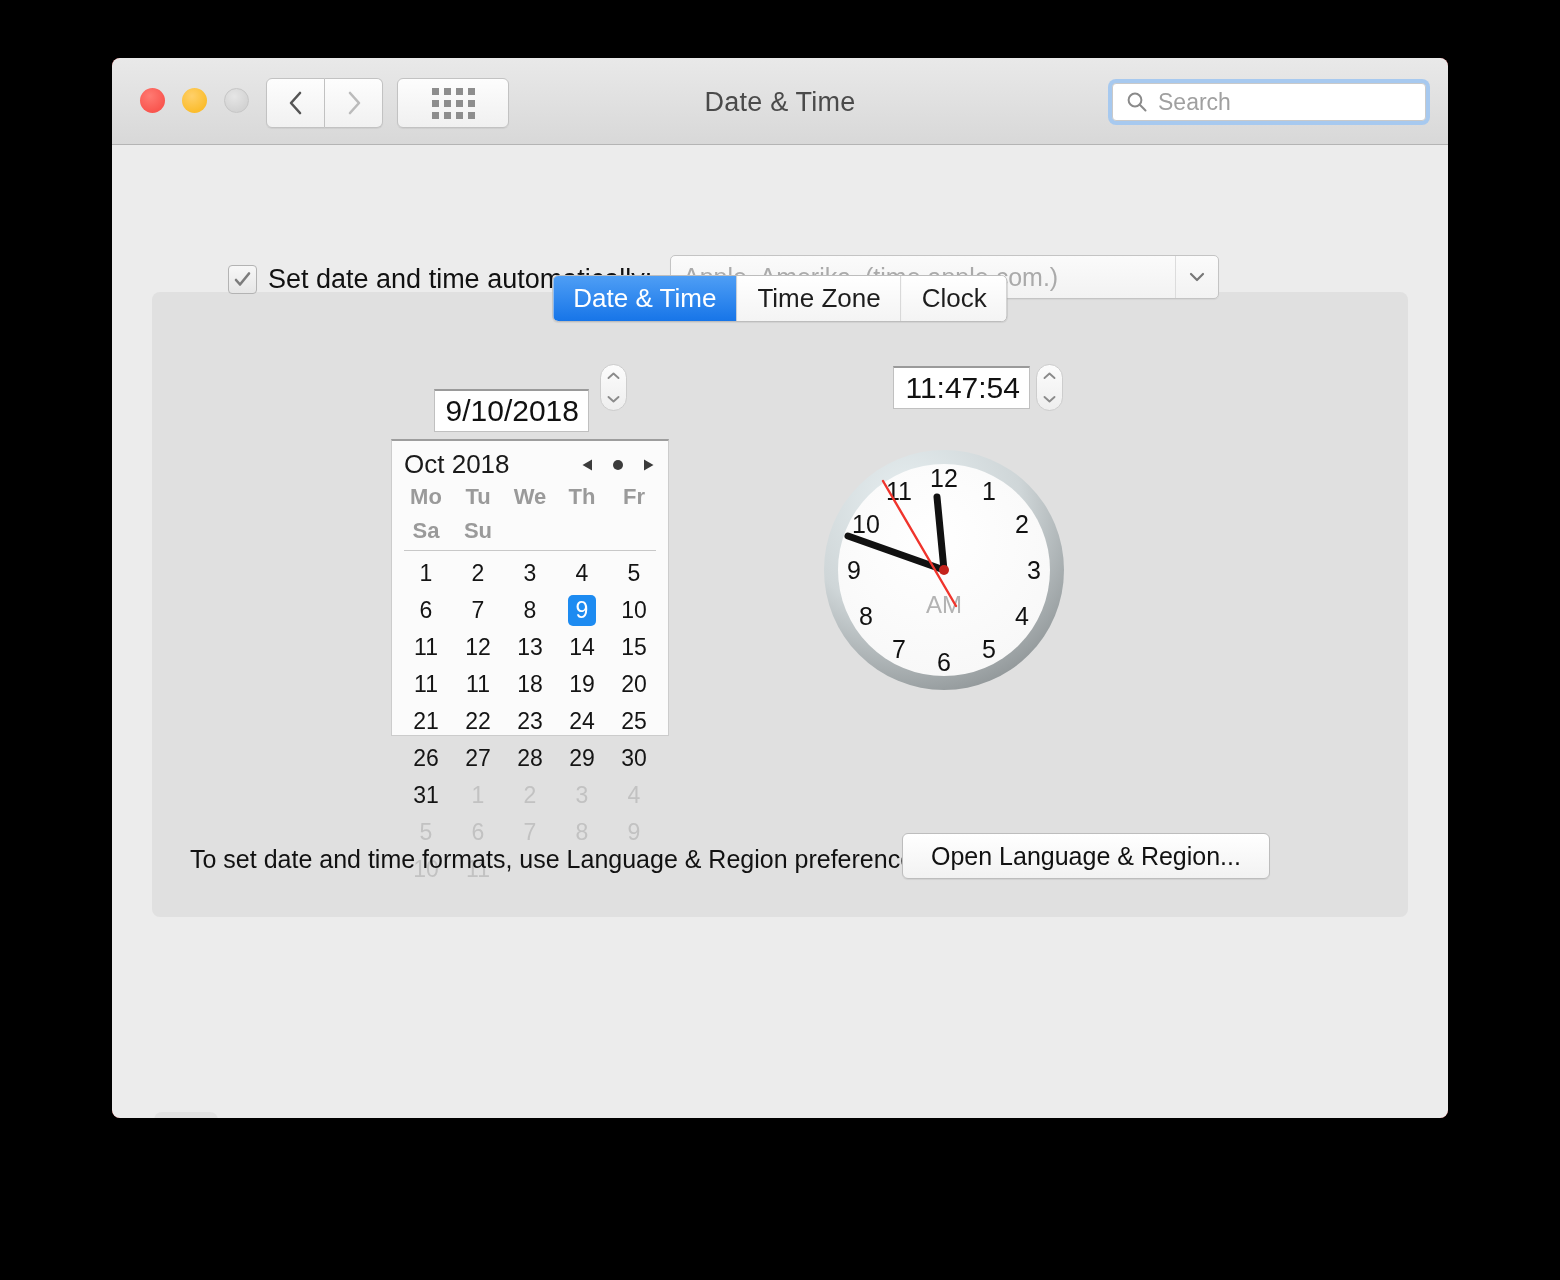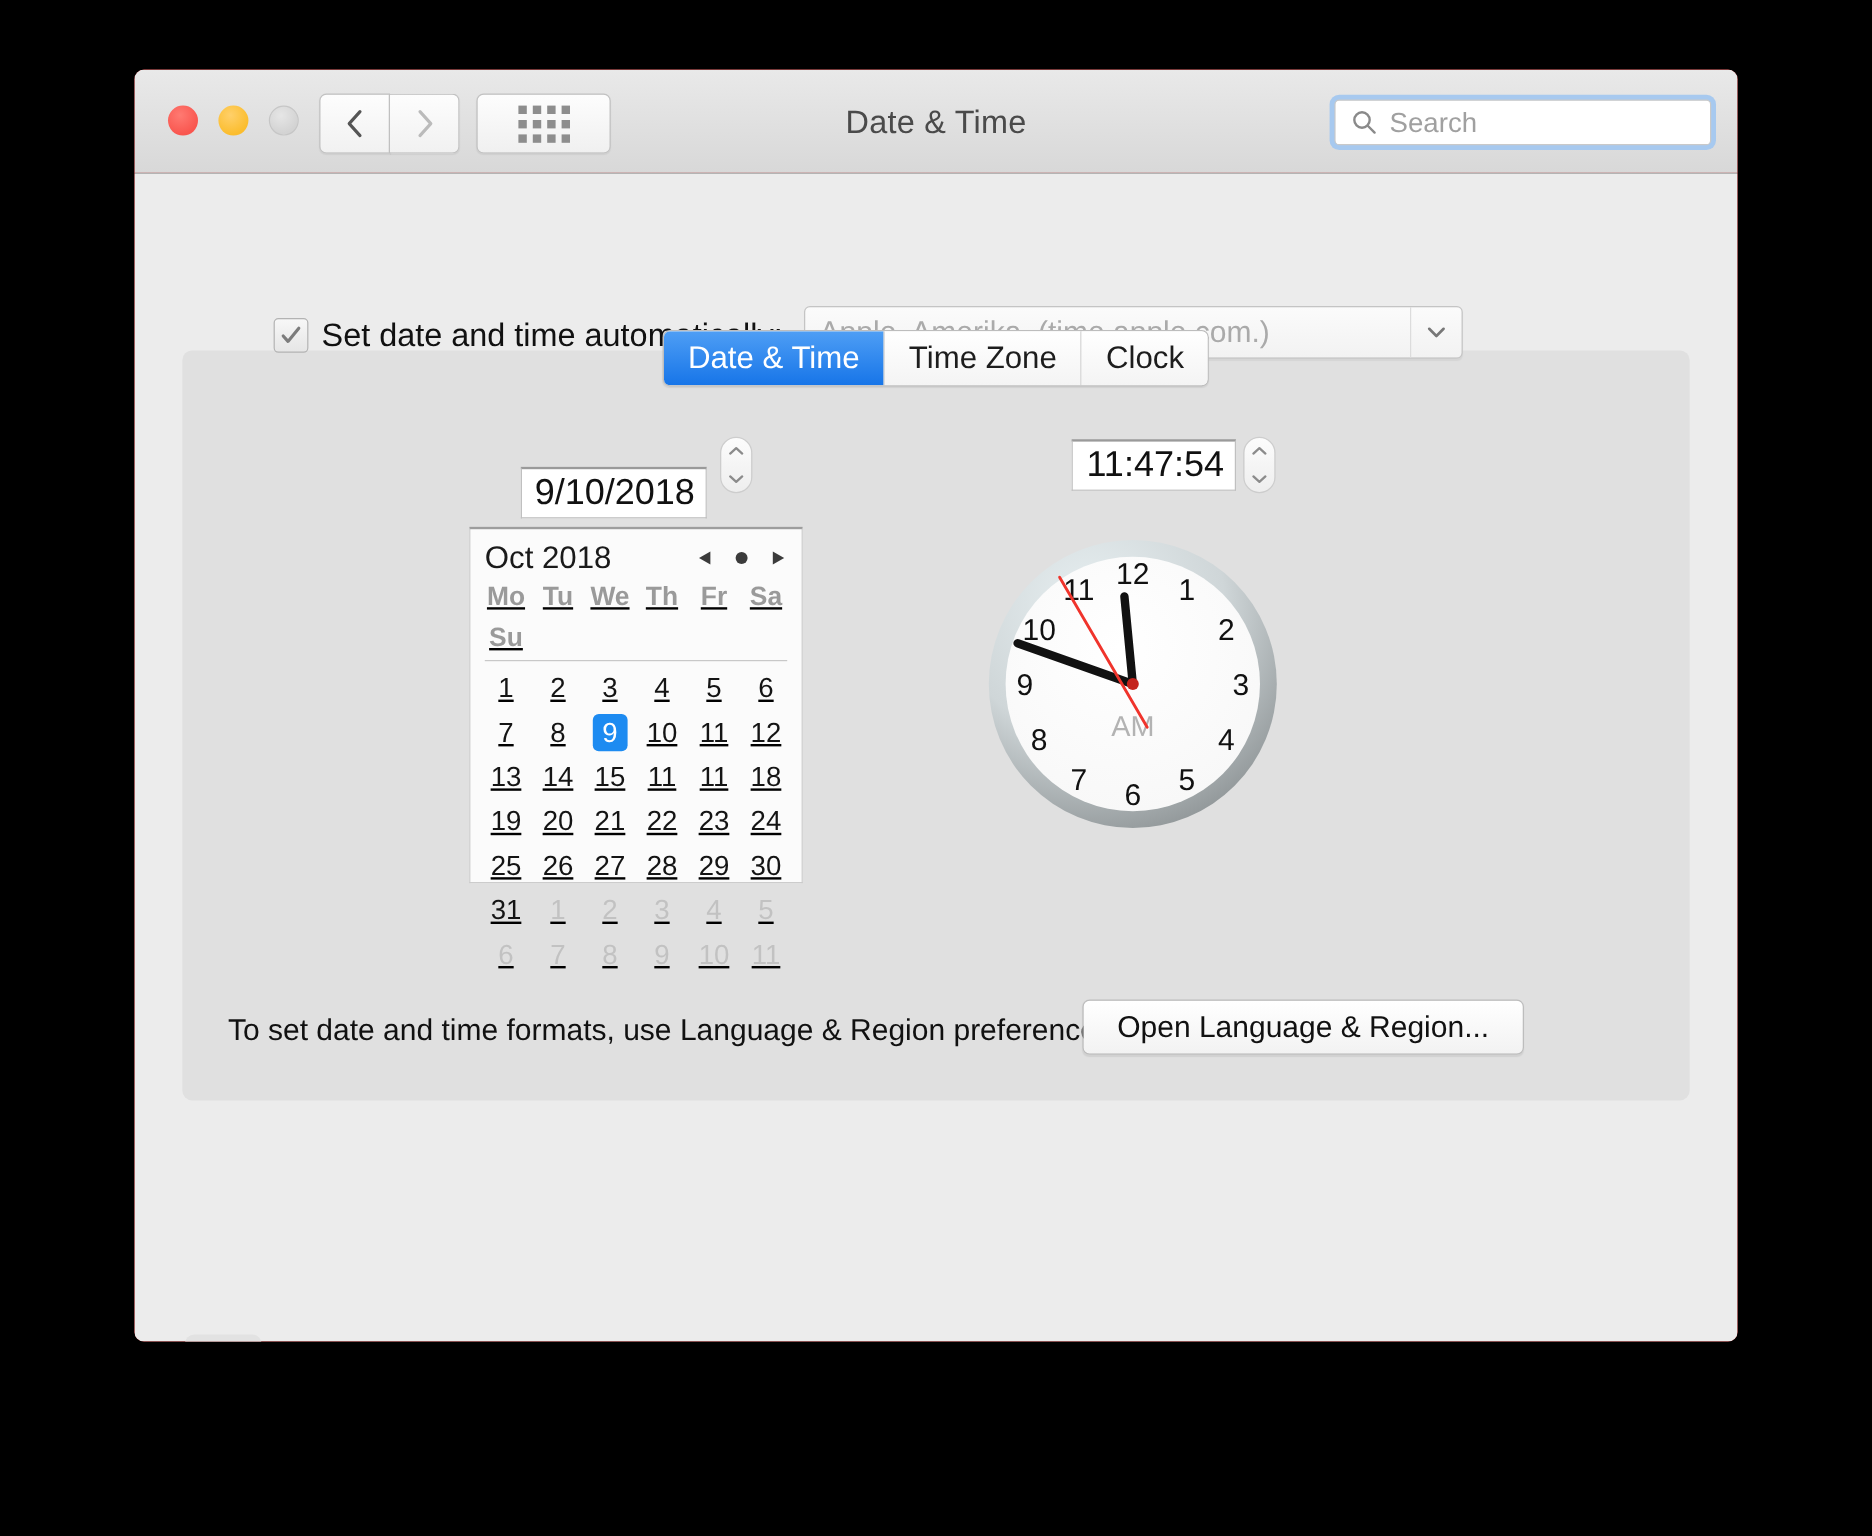--- a/index.html
+++ b/index.html
@@ -198,23 +198,22 @@
     padding: 0;
   }
   .cal-head {
     display: flex; align-items: center; justify-content: space-between;
     padding: 8px 12px 2px 12px;
   }
   .cal-month { font-size: 26px; font-weight: normal; color: #1a1a1a; }
   .cal-nav { display: flex; align-items: center; gap: 14px; }
   .cal-grid {
     display: grid;
-    grid-template-columns: repeat(6, 1fr);
+    grid-template-columns: repeat(5, 1fr);
     padding: 0 8px;
-    text-decoration: underline;
   }
   .cal-grid .wd {
     font-size: 22px; font-weight: bold; color: #9a9a9a;
     text-align: center; padding: 2px 0 6px 0;
   }
   .cal-rule {
     height: 1px; background: #c8c8c8; margin: 0 12px 4px 12px;
   }
   .cal-grid .d {
     font-size: 23px; color: #141414;

